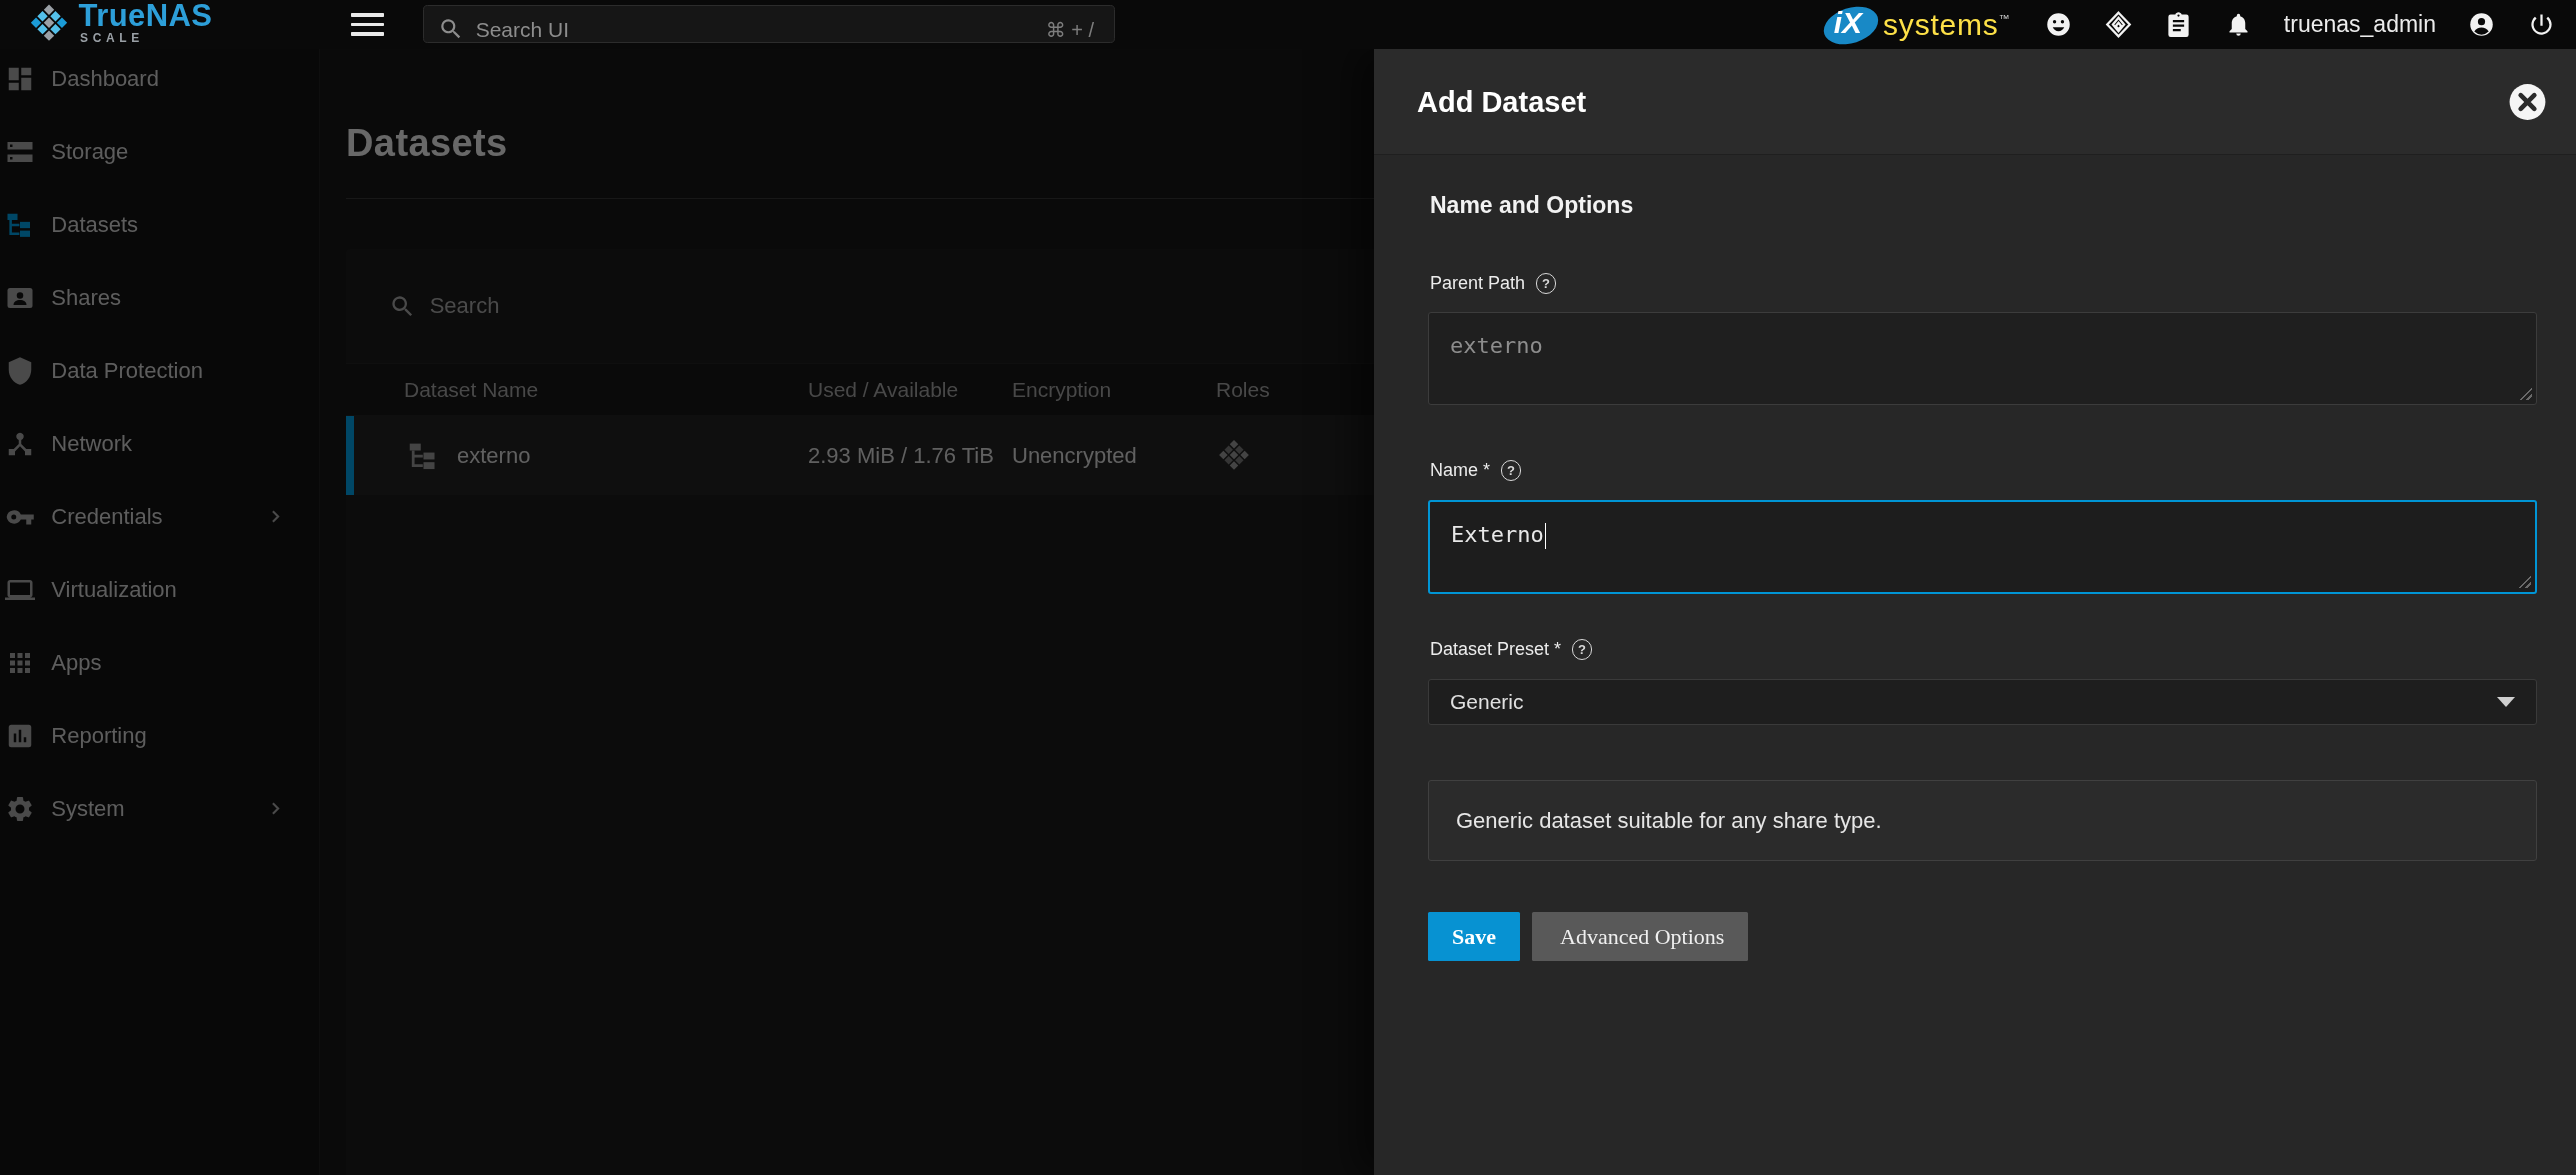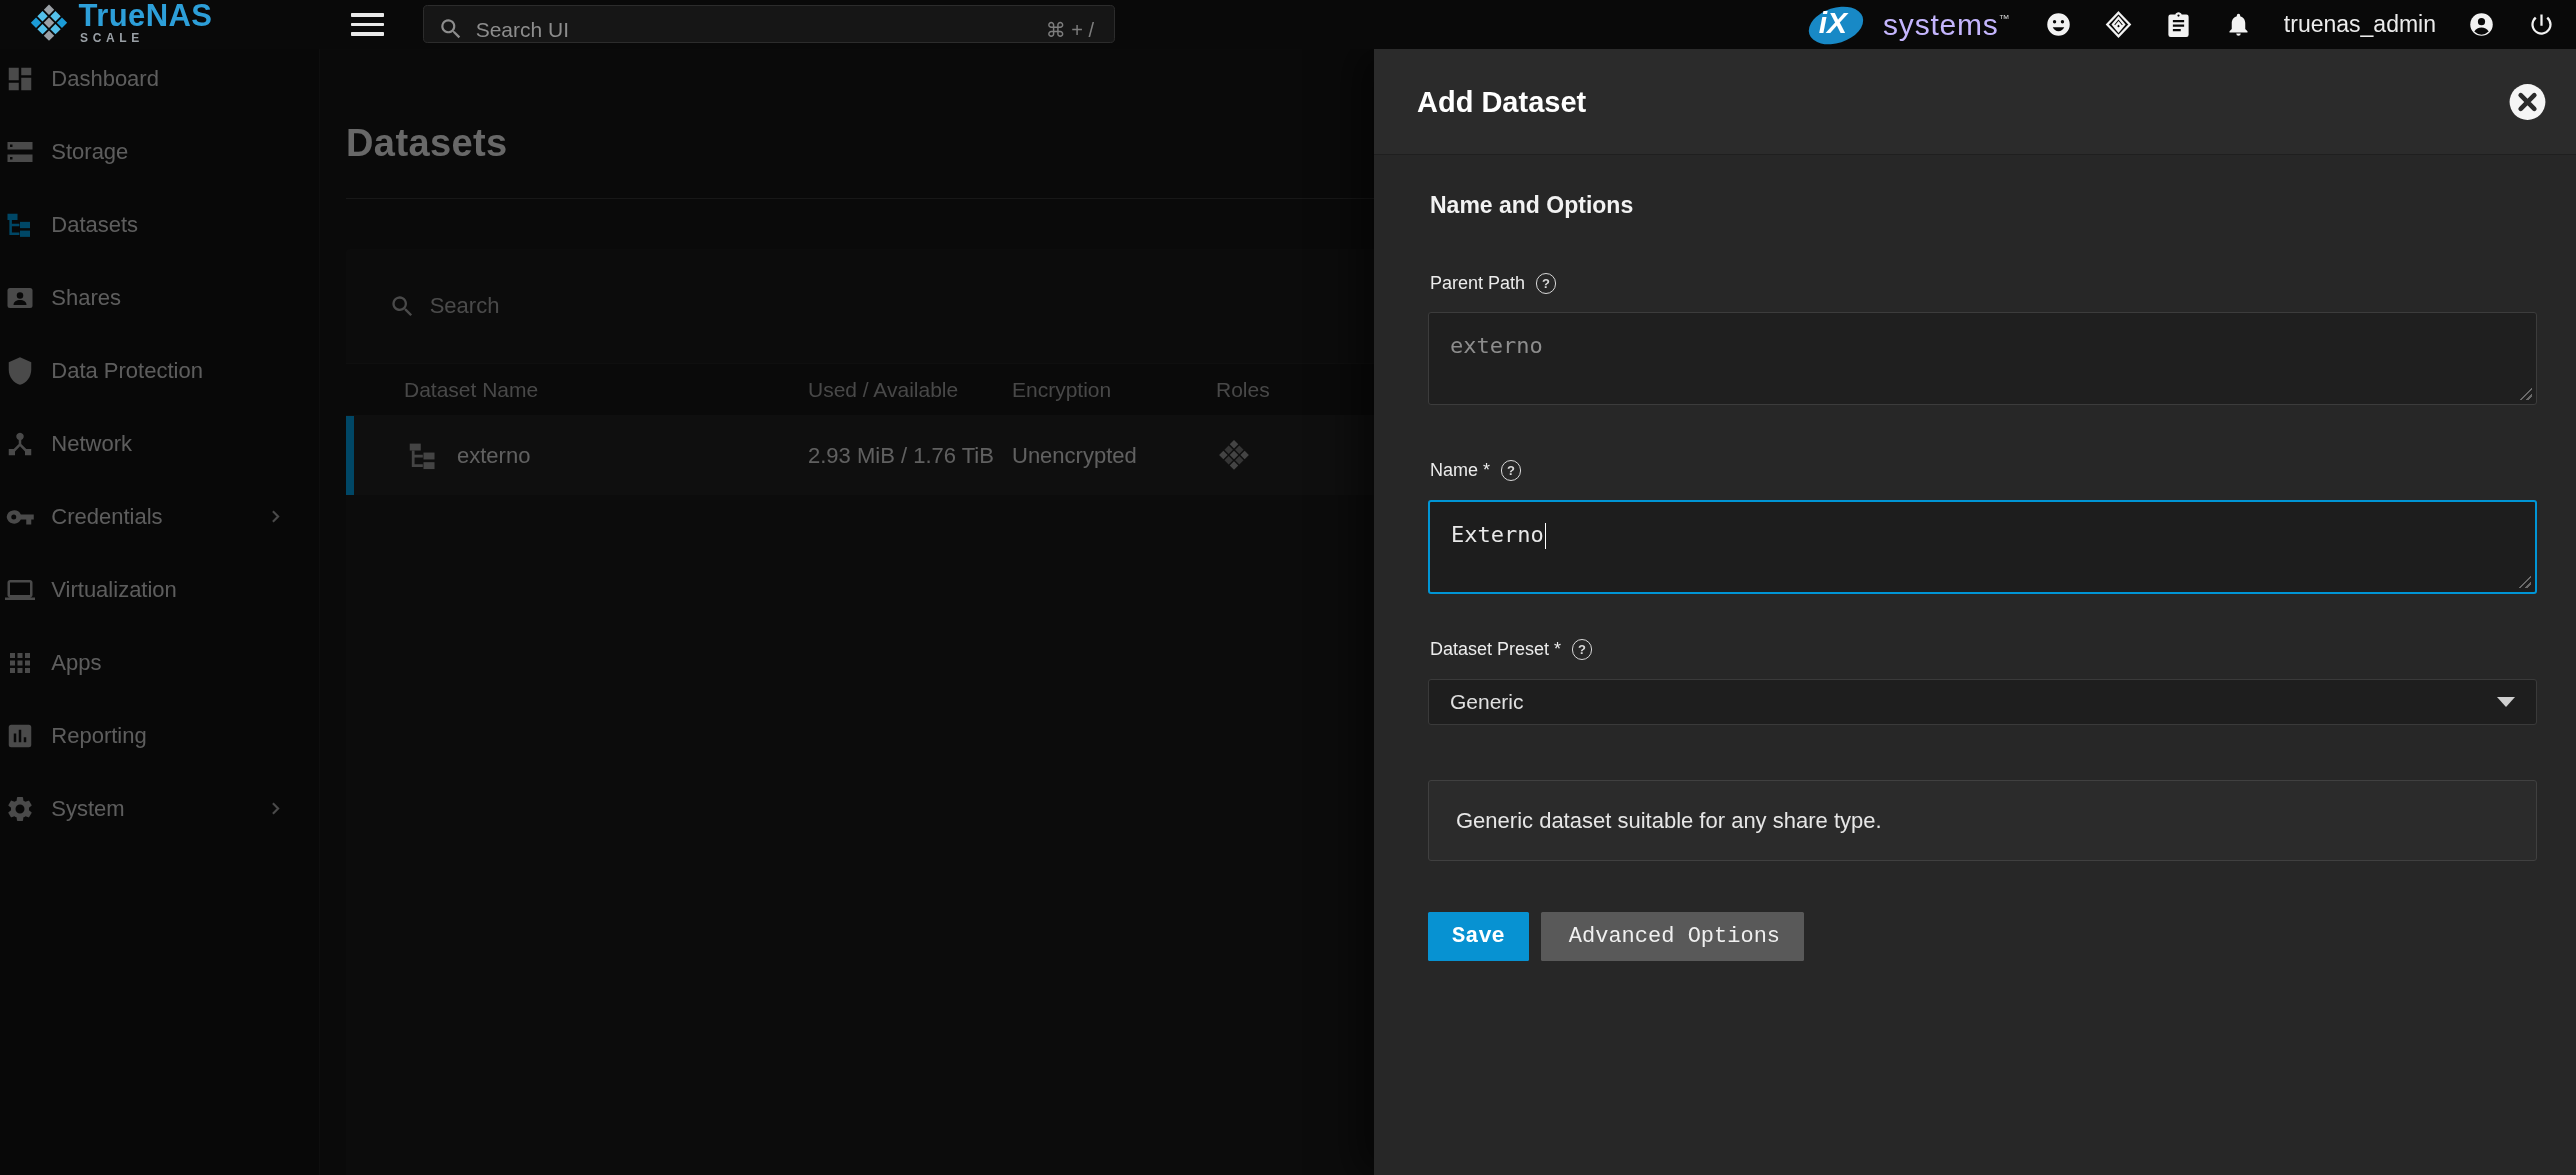--- a/index.html
+++ b/index.html
@@ -19,21 +19,21 @@
   .top-search { position:absolute; left:423px; top:5.3px; width:692px; height:38px; background:#161616; border:0.8px solid #2c2c2c; border-radius:4.6px; display:flex; align-items:flex-end; padding:0 20px 0 13.7px; }
   .top-search svg { width:26px; height:26px; flex:0 0 auto; }
   .top-search input { flex:1; background:transparent; border:none; outline:none; color:#cfcfcf; font-size:21px; margin-left:12px; font-family:"Liberation Sans", sans-serif; }
   .top-search input::placeholder { color:#8d8d8d; }
   .top-search .shortcut { color:#7d7d7d; font-size:20px; white-space:nowrap; }
   .topbar-right { position:absolute; right:20px; top:0; height:49px; display:flex; align-items:center; gap:30px; }
   .ix-brand { display:flex; align-items:center; margin-right:4.6px; }
   .ix-oval { position:relative; width:59px; height:40px; }
   .ix-oval .oval { position:absolute; left:0; top:3px; width:56px; height:35px; background:#1889c6; border-radius:50%; transform:rotate(-18deg); }
   .ix-oval .ix-letters { position:absolute; left:10.6px; top:1.5px; font-size:30px; font-weight:700; font-style:italic; color:#fff; }
-  .ix-name { color:#c4b5fd; font-size:30px; font-weight:400; letter-spacing:0.8px; margin-left:16px; }
+  .ix-name { color:#fde047; font-size:30px; font-weight:400; letter-spacing:0.8px; margin-left:1px; }
   .ix-tm { color:#cfcfcf; font-size:10.6px; margin-top:-13.7px; }
   .top-icon { width:30px; height:30px; display:flex; align-items:center; justify-content:center; background:none; border:none; cursor:pointer; }
   .top-icon svg { width:27px; height:27px; }
   .username { color:#ececec; font-size:23px; }
 
   
   .sidebar { position:absolute; left:0; top:42px; bottom:0; width:320px; background:#121212; border-right:0.8px solid rgba(255,255,255,0.05); z-index:1; }
   .nav-item { position:relative; height:73px; display:flex; align-items:center; cursor:pointer; }
   .nav-item .nav-icon { width:30px; height:30px; margin-left:4.6px; flex:0 0 auto; }
   .nav-item .nav-icon svg { width:30px; height:30px; }
@@ -82,21 +82,21 @@
   .parent-box { top:263px; height:93px; background:#1f1f1f; border:0.8px solid #3c3c3c; color:#8d8d8d; }
   .name-box { top:451px; height:94px; background:#1d1d1d; border:2.3px solid #0095d5; color:#e8e8e8; }
   .caret { display:inline-block; width:0; height:26px; border-left:1.5px solid #ffffff; margin-left:1.5px; vertical-align:middle; }
   .resize-handle { position:absolute; right:3.8px; bottom:3.8px; width:15px; height:15px; background:repeating-linear-gradient(135deg, transparent 0 3px, #6a6a6a 3px 4.6px); clip-path:polygon(100% 0, 100% 100%, 0 100%); }
   .select-box { position:absolute; left:54px; right:39px; top:630px; height:46px; background:#1e1e1e; border:0.8px solid #3a3a3a; border-radius:3px; display:flex; align-items:center; padding:0 21px; cursor:pointer; }
   .select-box .sel-value { font-size:21px; color:#e0e0e0; }
   .chevron-down-icon { margin-left:auto; width:0; height:0; border-left:9px solid transparent; border-right:9px solid transparent; border-top:10px solid #cfcfcf; }
   .info-box { position:absolute; left:54px; right:39px; top:731px; height:81px; background:#2b2b2b; border:0.8px solid #404040; border-radius:3px; display:flex; align-items:center; padding:0 27px; }
   .info-box .info-text { font-size:22px; color:#e6e6e6; }
   .btn-row { position:absolute; left:54px; top:863px; display:flex; gap:12px; }
-  .btn { height:49px; border:none; border-radius:1.5px; font-size:22px; font-weight:600; cursor:pointer; padding:0 24px; font-family:Liberation Mono, monospace; }
+  .btn { height:49px; border:none; border-radius:1.5px; font-size:22px; font-weight:600; cursor:pointer; padding:0 24px; font-family:Liberation Serif, serif; }
   .btn-save { background:#0792d2; color:#ffffff; }
   .btn-advanced { background:#595959; color:#f0f0f0; font-weight:400;padding-left:28px; }
 </style>
 </head>
 <body>
 
 <div class="screen">
 
   <header class="topbar">
     <div class="logo-block">

